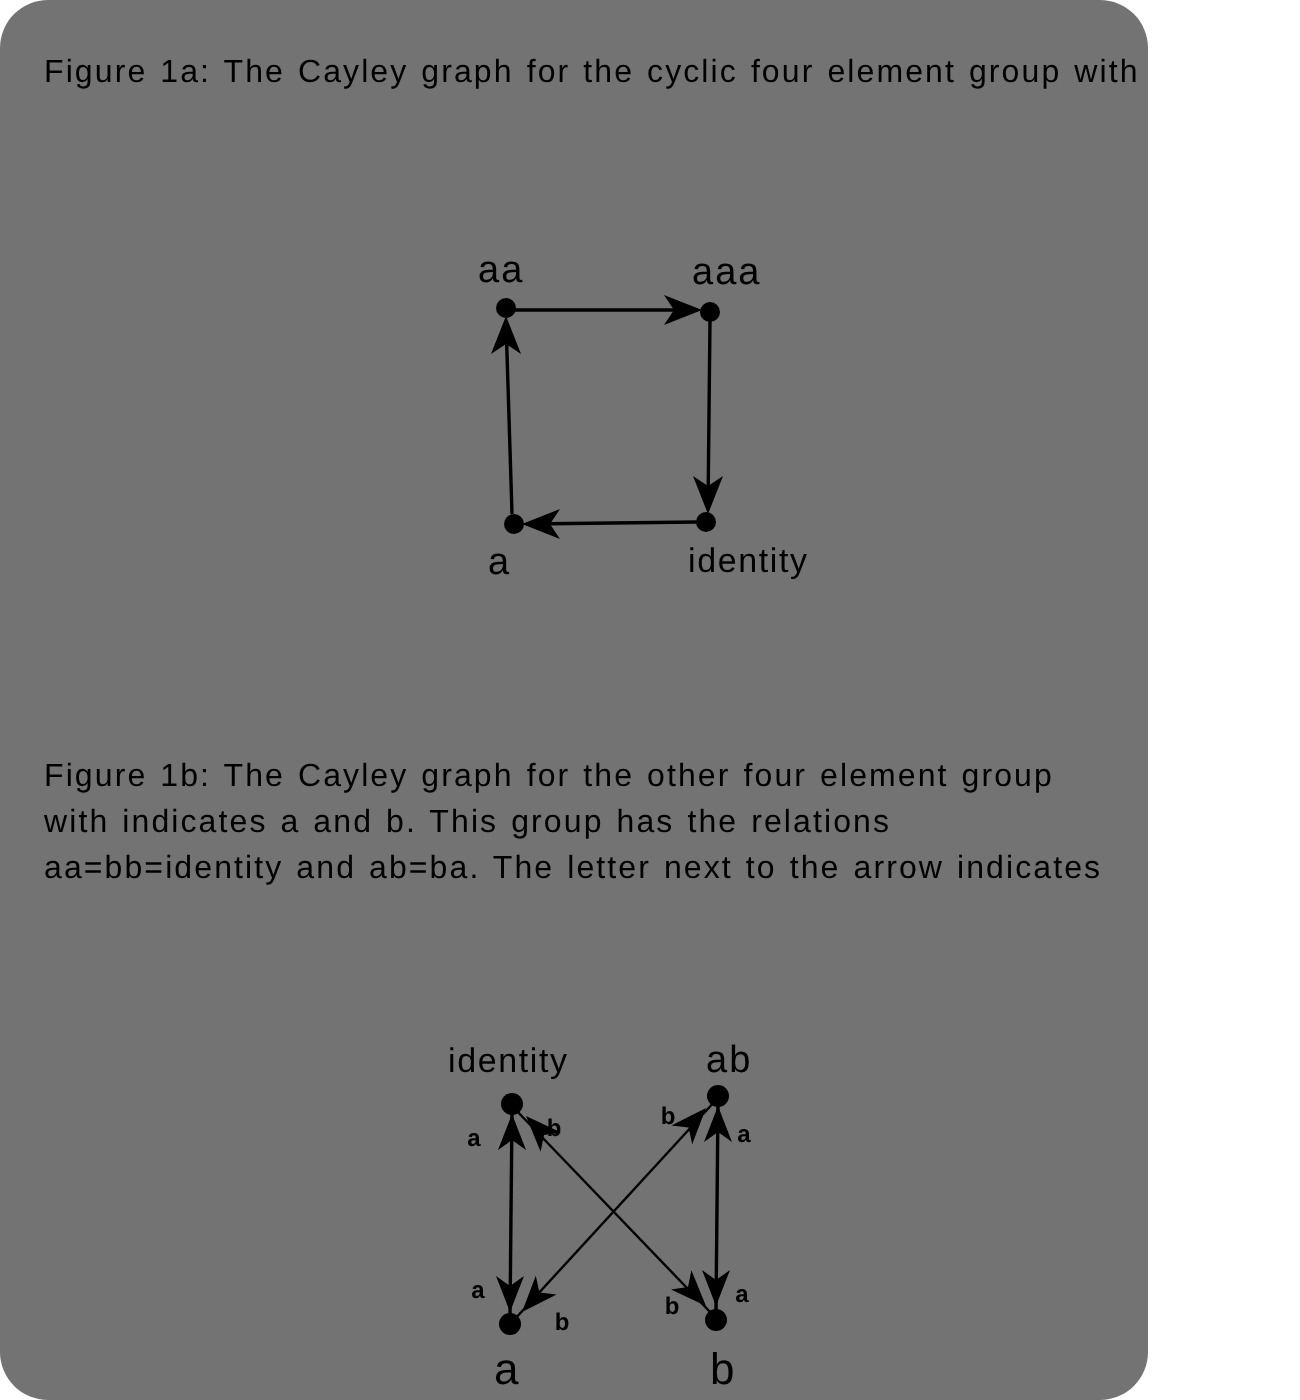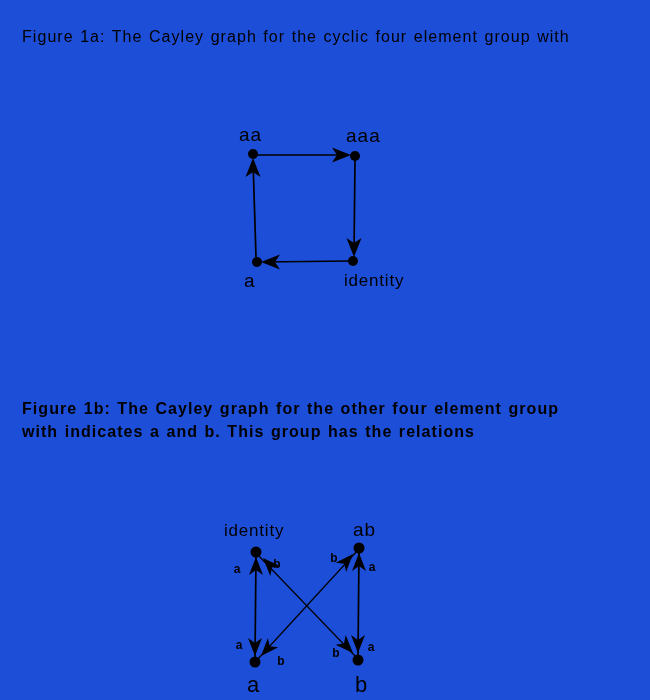--- a/index.html
+++ b/index.html
@@ -2,39 +2,40 @@
 <html><head>
 <meta charset="utf-8">
 <style>
   html, body {
     margin: 0;
     padding: 0;
     background: #ffffff;
   }
   .page {
     position: relative;
-    width: 650px;
+    width: 574px;
     height: 700px;
-    background: #1d4ed8;
+    background: #737373;
     color: #000000;
     font-family: "Liberation Sans", sans-serif;
     overflow: hidden;
+    border-radius: 24px;
   }
   .caption {
     position: absolute;
     left: 22px;
     font-size: 16px;
     line-height: 23px;
     letter-spacing: 1.05px;
     word-spacing: 1px;
     color: #000000;
   }
   .cap-line { white-space: nowrap; }
   #cap1 { top: 25px; }
-  #cap2 { top: 397px; font-weight: bold; }
+  #cap2 { top: 377px; }
   svg.diagram {
     position: absolute;
     left: 0;
     overflow: visible;
   }
   #d1 { top: 110px; }
   #d2 { top: 488px; }
   .edge { stroke: #000000; fill: none; }
   .edge-main { stroke-width: 1.7; }
   .edge-thin { stroke-width: 1.2; }
@@ -80,20 +81,21 @@
 
     <text class="node-label-lg" x="239" y="141">aa</text>
     <text class="node-label-lg" x="346" y="142">aaa</text>
     <text class="node-label-lg" x="244" y="287">a</text>
     <text class="node-label-md" x="344" y="286">identity</text>
   </svg>
 
   <div class="caption" id="cap2">
     <div class="cap-line">Figure 1b: The Cayley graph for the other four element group</div>
     <div class="cap-line">with indicates a and b. This group has the relations</div>
+    <div class="cap-line">aa=bb=identity and ab=ba. The letter next to the arrow indicates</div>
   </div>
 
   <svg class="diagram" id="d2" width="650" height="212" viewBox="0 488 650 212">
 
     <line class="edge edge-main" x1="256" y1="556" x2="255" y2="658"></line>
     <line class="edge edge-main" x1="359" y1="552" x2="358" y2="655"></line>
     <line class="edge edge-thin" x1="257" y1="554" x2="356" y2="657"></line>
     <line class="edge edge-thin" x1="358" y1="550" x2="257" y2="660"></line>
 
     <polygon class="arrowhead" points="256,557 263,575 256,570 249,575"></polygon>

